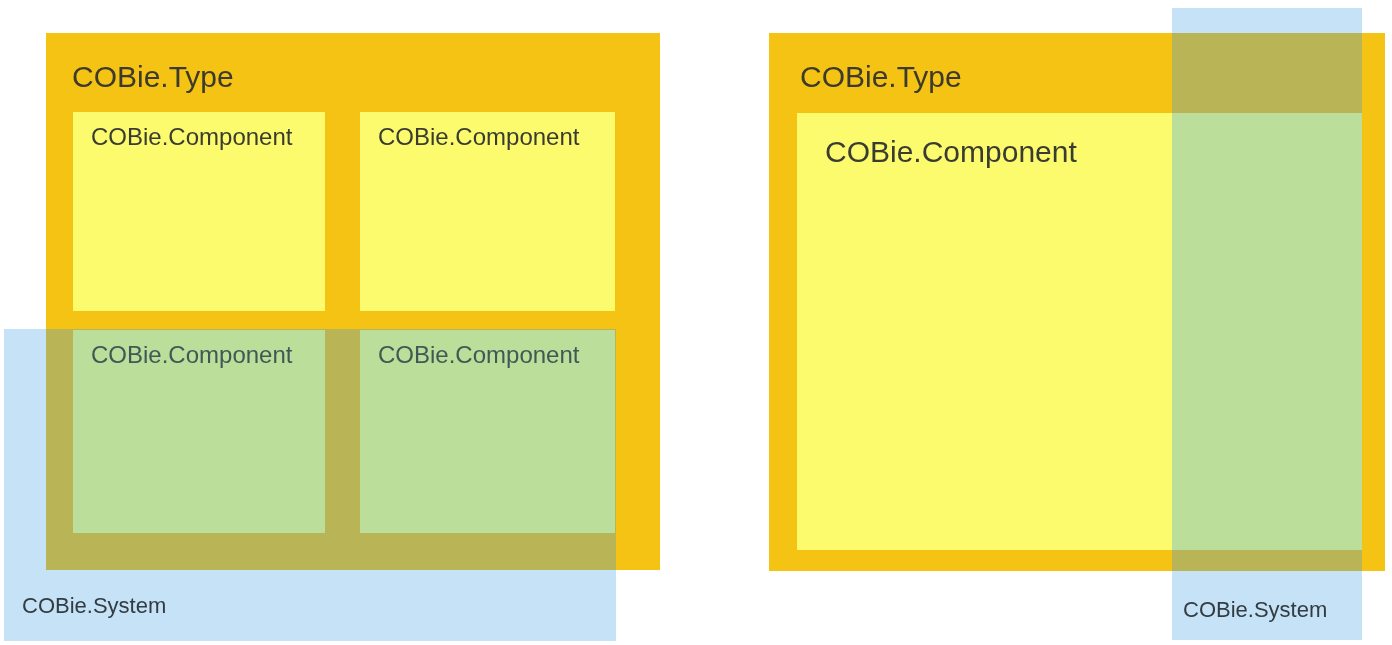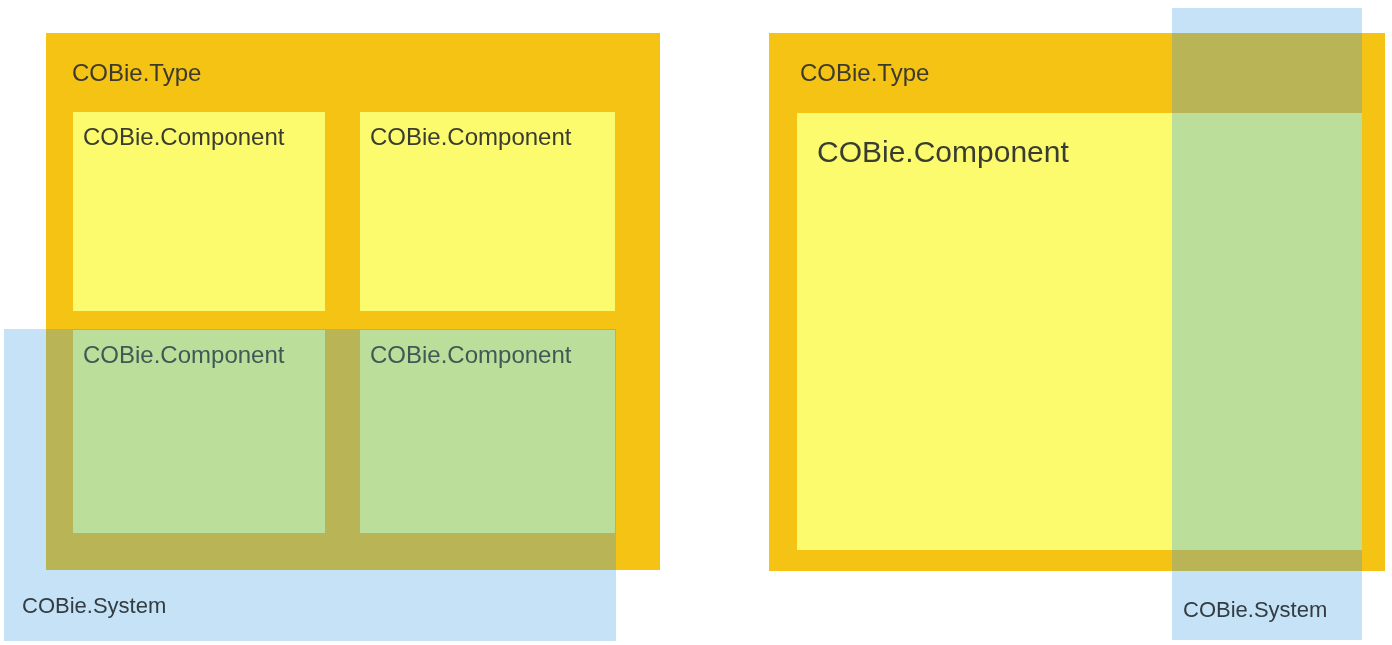--- a/index.html
+++ b/index.html
@@ -21,32 +21,33 @@
   }
   
   .fill-system            { background: var(--system-fill, #c5e2f6); }
   .fill-type              { background: var(--type-fill, #f5c314); }
   .fill-olive             { background: var(--system-over-type-fill, #b9b556); }
   .fill-component         { background: var(--component-fill, #fbfb6d); }
   .fill-component-shaded  { background: var(--system-over-component-fill, #bcde9b); }
 
   .type-label {
     position: absolute;
-    font-size: 24px;
+    font-size: 30px;
     line-height: 1.25;
     color: var(--type-label-color, #3c3a2d);
     white-space: nowrap;
   }
   .component-label {
     display: block;
     padding: 10px 10px 0 10px;
     font-size: 24px;
     line-height: 1.25;
     color: var(--component-label-color, #3a3c31);
     white-space: nowrap;
+    margin-left: 8px;
   }
   .component-label.shaded {
     color: var(--component-shaded-label-color, #3f5a55);
   }
   .component-label.big {
     padding: 20px 0 0 20px;
     font-size: 30px;
   }
   .system-label {
     position: absolute;

